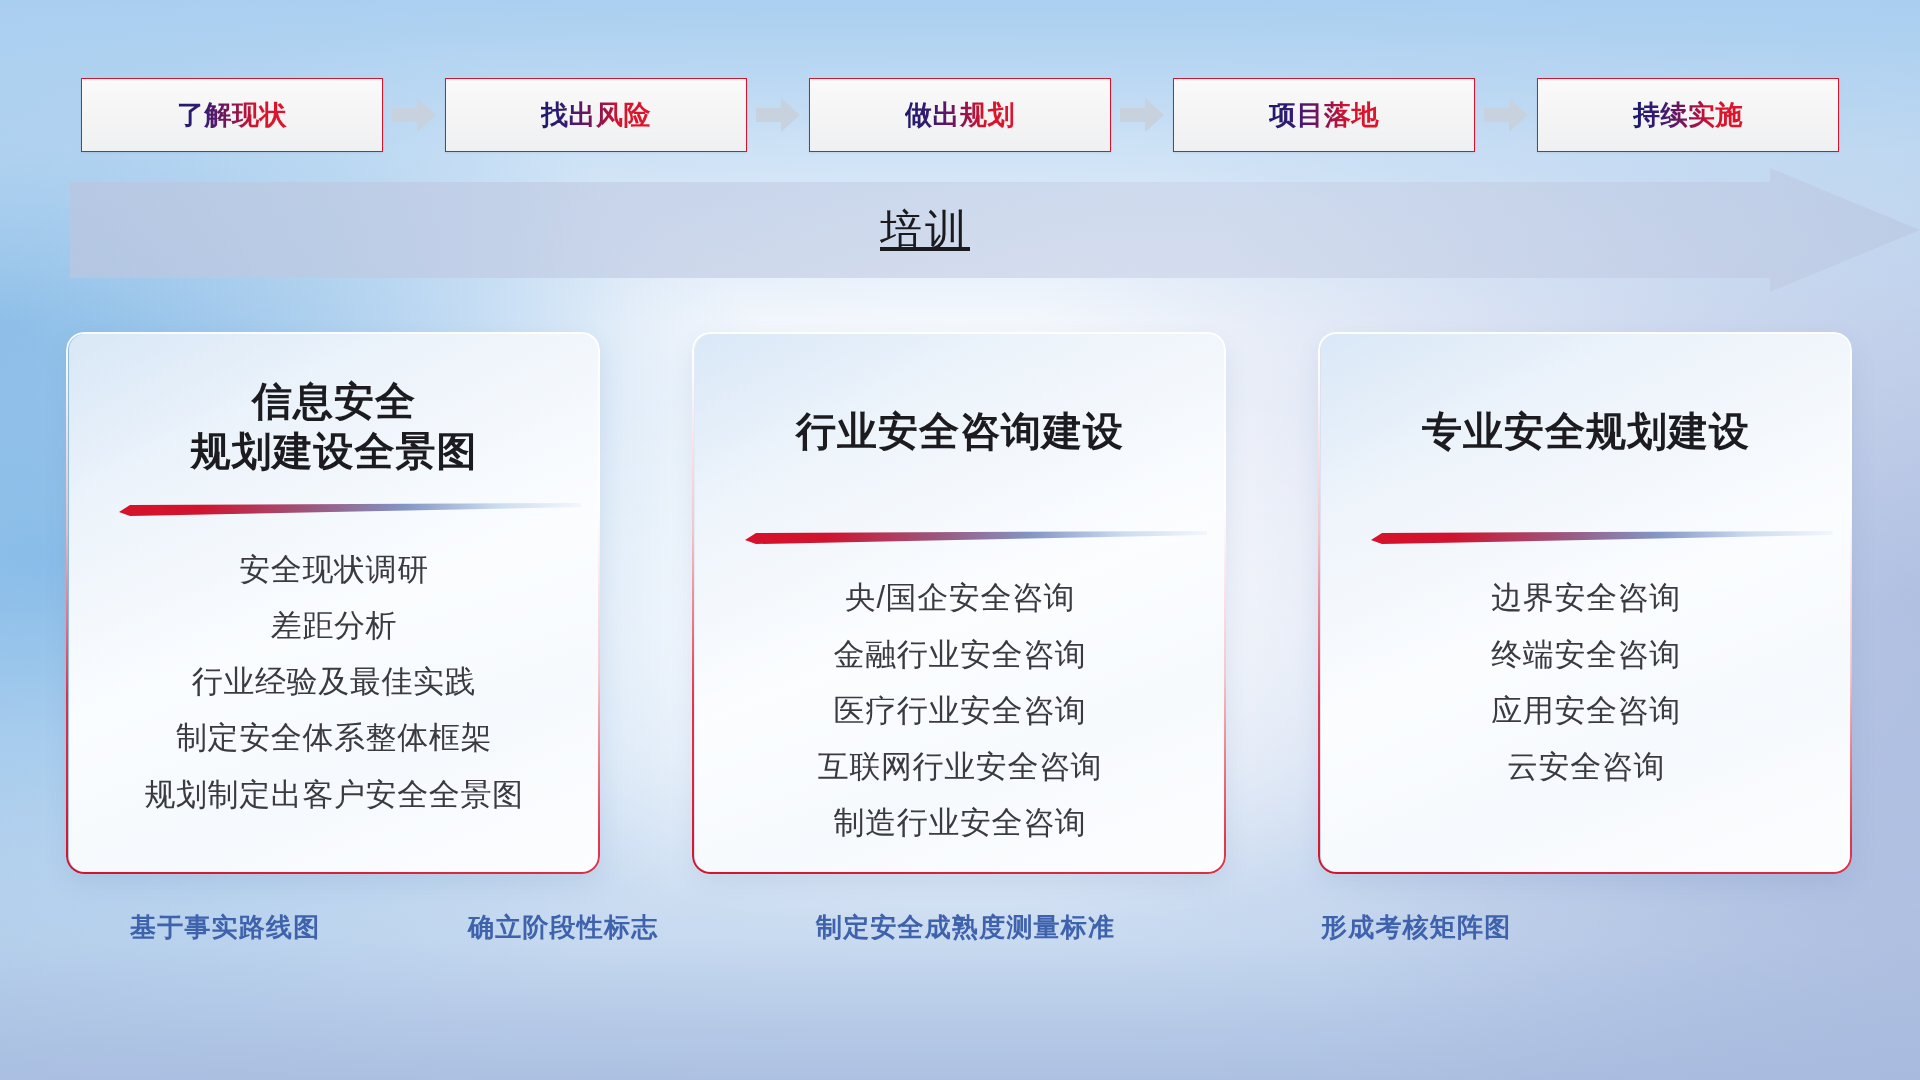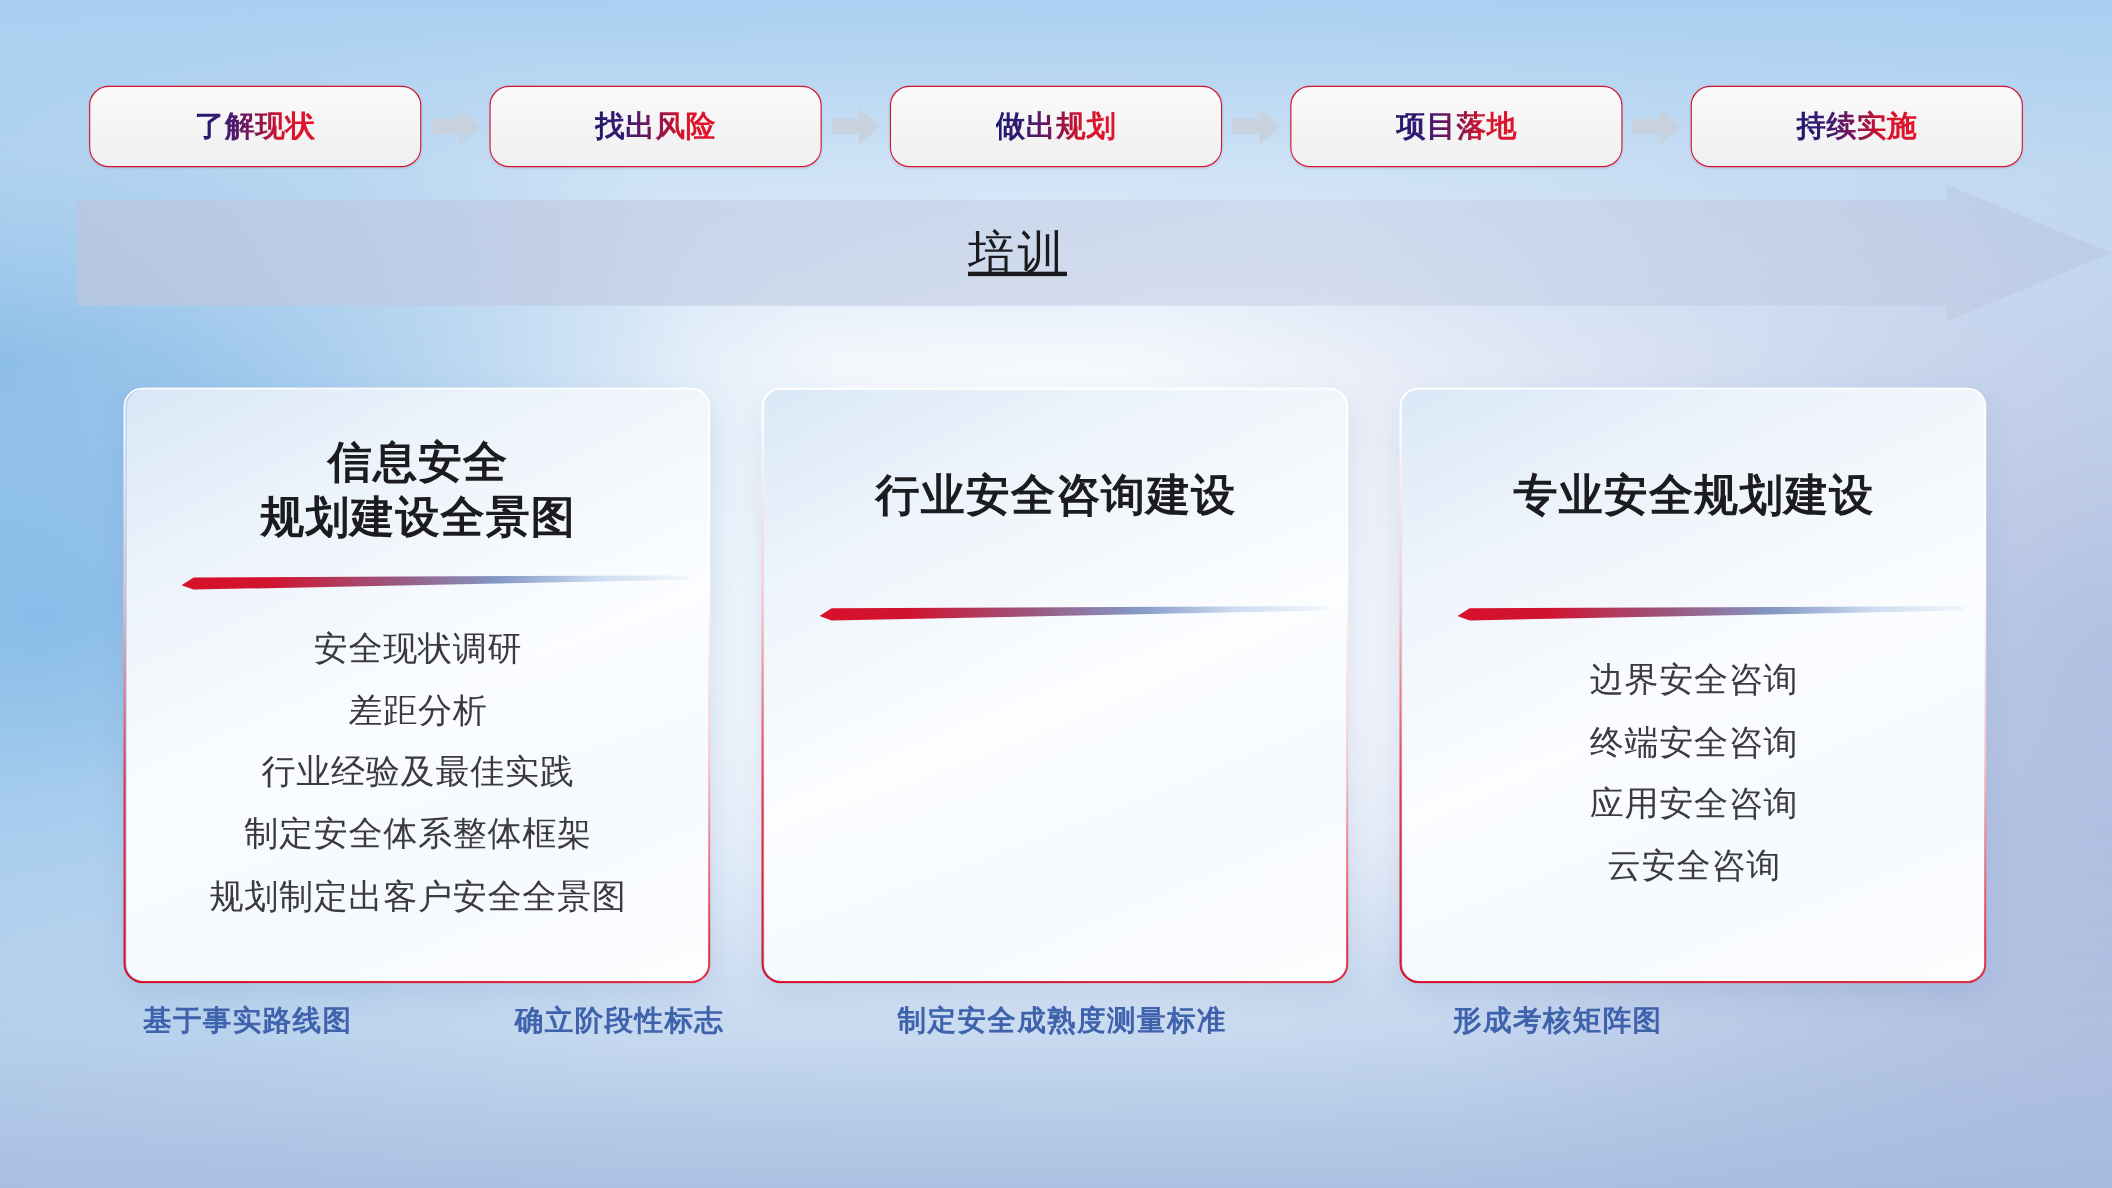--- a/index.html
+++ b/index.html
@@ -30,21 +30,21 @@
       linear-gradient(0deg, rgba(168,186,222,.78) 0%, rgba(188,205,232,.32) 13%, rgba(255,255,255,0) 30%);
   }
   #bg-glow-center{position:absolute;inset:0;
     background:radial-gradient(40% 34% at 50% 60%, rgba(255,255,255,.85) 0%, rgba(255,255,255,.35) 45%, rgba(255,255,255,0) 78%);
   }
 
   
   #steps{position:absolute;left:0;top:76px;width:1920px;height:78px;
     display:flex;align-items:center;justify-content:center;gap:0;}
   .step-pill{
-    width:300px;height:72px;border:1.6px solid #d8132b;border-radius:18px;
+    width:300px;height:72px;border:1.6px solid #d8132b;border-radius:0;
     background:linear-gradient(180deg,#fafafa 0%,#f4f4f5 55%,#eff0f1 100%);
     box-shadow:0 1px 2px rgba(40,70,120,.10);
     display:flex;align-items:center;justify-content:center;
   }
   .step-pill span{
     font-size:27px;font-weight:700;letter-spacing:.5px;white-space:nowrap;
     background:linear-gradient(90deg,#1b1a6e 0%,#3b1b72 26%,#8b1350 52%,#d8132b 72%,#e1142c 100%);
     -webkit-background-clip:text;background-clip:text;color:transparent;
     -webkit-text-fill-color:transparent;
   }
@@ -53,21 +53,21 @@
 
   
   #train-banner{position:absolute;left:0;top:168px;width:1920px;height:124px;}
   #train-banner svg{position:absolute;left:0;top:0;}
   #train-label{position:absolute;left:0;top:0;width:1850px;height:124px;
     display:flex;align-items:center;justify-content:center;
     font-size:42px;font-weight:400;color:#1b1b1f;letter-spacing:3px;text-decoration:underline;}
 
   
   #cards{position:absolute;left:0;top:334px;width:1920px;height:540px;
-    display:flex;justify-content:center;align-items:flex-start;gap:50px;margin-top:20px;}
+    display:flex;justify-content:center;align-items:flex-start;gap:96px;}
   .card{
     position:relative;width:530px;height:538px;border-radius:16px;
     background:linear-gradient(158deg, rgba(233,241,250,.97) 0%, rgba(243,247,252,.98) 26%, rgba(251,253,255,.99) 52%, rgba(247,250,253,.99) 74%, rgba(252,253,255,1) 100%);
     box-shadow:0 10px 26px rgba(70,110,165,.13);
     overflow:visible;
   }
   .card .edge{
     position:absolute;left:-3px;top:-2px;width:534px;height:542px;border-radius:18px;
     pointer-events:none;
     background:linear-gradient(195deg,
@@ -218,20 +218,27 @@
               <stop offset="0.18" stop-color="#cf1430"></stop>
               <stop offset="0.42" stop-color="#9a5880"></stop>
               <stop offset="0.62" stop-color="#8396c4"></stop>
               <stop offset="0.82" stop-color="#ccdcf0"></stop>
               <stop offset="1" stop-color="#f3f7fc"></stop>
             </linearGradient>
           </defs>
           <path d="M0 9 L11 2 L462 0 L462 4 L11 13 Z" fill="url(#divGrad2)"></path>
         </svg>
       </div>
+      <ul class="card-list">
+        <li>央/国企安全咨询</li>
+        <li>金融行业安全咨询</li>
+        <li>医疗行业安全咨询</li>
+        <li>互联网行业安全咨询</li>
+        <li>制造行业安全咨询</li>
+      </ul>
     </div>
   </div>
 
   <div class="card">
     <div class="inner">
       <div class="sheen"></div>
     </div>
     <div class="edge"></div>
     <div class="card-body">
       <div class="card-title" style="margin-top:28px;">

